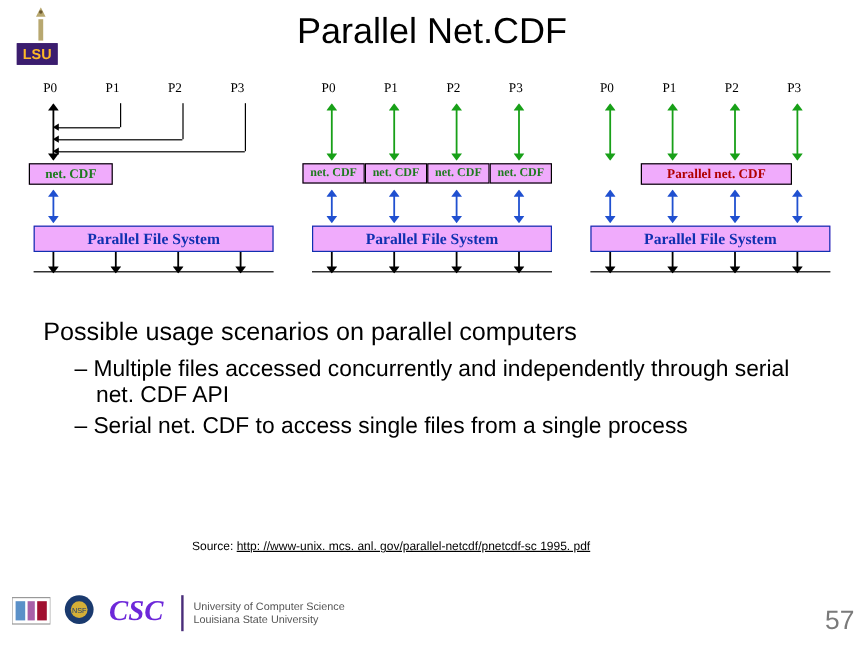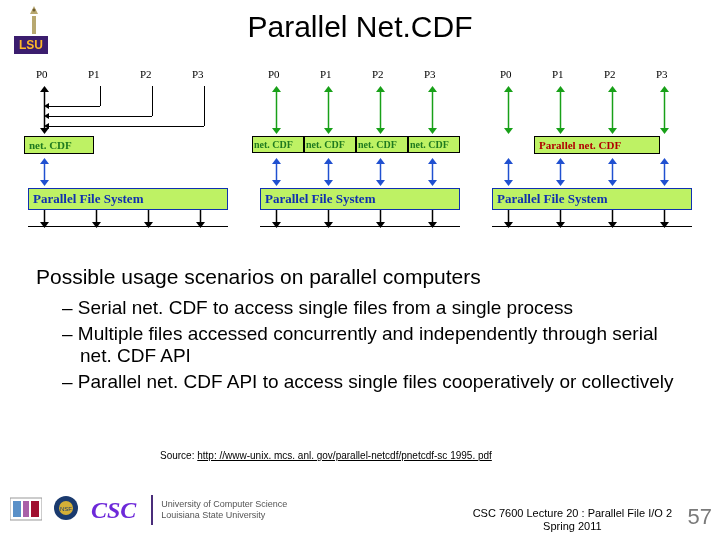--- a/index.html
+++ b/index.html
@@ -5,21 +5,21 @@
   body { margin:0; padding:0; font-family: Arial, Helvetica, sans-serif; background:#fff; }
   .slide { width:720px; height:540px; position:relative; box-sizing:border-box; }
   .title { position:absolute; top:10px; left:0; width:100%; text-align:center; font-size:30px; }
   .lsu-logo { position:absolute; top:6px; left:14px; width:40px; }
   .lsu-logo .tower { width:14px; height:28px; margin:0 auto; }
   .lsu-logo svg { display:block; }
   .lsu-box { background:#3b1d6e; color:#fdb827; font-weight:bold; font-size:12px; padding:1px 4px; margin-top:2px; display:inline-block; border:1px solid #3b1d6e; }
   .diagram { position:absolute; top:68px; left:18px; width:684px; height:170px; }
   .panel { position:absolute; top:0; height:170px; }
   .p { position:absolute; top:0; font-family:"Times New Roman",serif; font-size:11px; }
-  .layerbox { position:absolute; border:1px solid #000; background:#bef264; font-family:"Times New Roman",serif; font-weight:bold; font-size:11px; text-align:left; padding:2px 4px; white-space:nowrap; }
+  .layerbox { position:absolute; border:1px solid #000; background:#f0abfc; font-family:"Times New Roman",serif; font-weight:bold; font-size:11px; text-align:center; padding:2px 4px; white-space:nowrap; }
   .greenL { color:#1f7a1f; }
   .redL { color:#b00000; }
   .blueL { color:#1030b0; font-family:"Times New Roman",serif; font-size:13px; white-space:nowrap; }
   .arrow { position:absolute; width:1px; }
   .arrow svg { position:absolute; top:0; left:-4px; }
   .body-text { position:absolute; top:265px; left:36px; width:650px; font-size:21px; }
   .body-text ul { margin:8px 0 0 26px; padding:0; font-size:19px; }
   .body-text li { margin-bottom:4px; }
   .source { position:absolute; top:450px; left:160px; font-size:10px; }
   .source a { color:#000; }
@@ -282,23 +282,22 @@
             <line x1="4.5" y1="0" x2="4.5" y2="13" stroke="#000" stroke-width="1.5"></line>
             <polygon points="4.5,18 0,12 9,12" fill="#000"></polygon>
           </svg>
         </div>
       </div>
     </div>
 
   <div class="body-text">
     <span>Possible usage scenarios on parallel computers</span>
     <ul id="bullets">
+        <li style="list-style: none; text-indent: -18px; padding-left: 18px;">– Multiple files accessed concurrently and independently through serial net. CDF API</li>
         <li style="list-style: none; text-indent: -18px; padding-left: 18px;">– Serial net. CDF to access single files from a single process</li>
-        <li style="list-style: none; text-indent: -18px; padding-left: 18px;">– Multiple files accessed concurrently and independently through serial net. CDF API</li>
-        <li style="list-style: none; text-indent: -18px; padding-left: 18px;">– Parallel net. CDF API to access single files cooperatively or collectively</li>
       </ul>
   </div>
 
   <div class="source">
     <span>Source: </span><a href="#">http: //www-unix. mcs. anl. gov/parallel-netcdf/pnetcdf-sc 1995. pdf</a>
   </div>
 
   <div class="footlogos">
     <span class="fl"><svg width="32" height="28">
           <rect x="0" y="4" width="32" height="22" fill="none" stroke="#999" stroke-width="1"></rect>
@@ -312,18 +311,14 @@
           <text x="14" y="17" text-anchor="middle" font-size="6" fill="#1a3a6e">NSF</text>
         </svg></span>
     <span class="fl" style="font-family:Georgia,serif;font-size:24px;font-weight:bold;color:#6d28d9;font-style:italic">CSC</span>
     <span class="fl" style="border-left:2px solid #4a2d7a;height:30px;margin:0 4px"></span>
     <span class="fl" style="font-size:9px;color:#555;line-height:1.2;display:inline-block">
       <span>University of Computer Science</span><br>
       <span>Louisiana State University</span>
     </span>
   </div>
 
-  <div class="footer">
-    <span>CSC 7600 Lecture 20 : Parallel File I/O 2</span><br>
-    <span>Spring 2011</span>
-  </div>
   <div class="pagenum">57</div>
 </div>
 
 </body></html>

